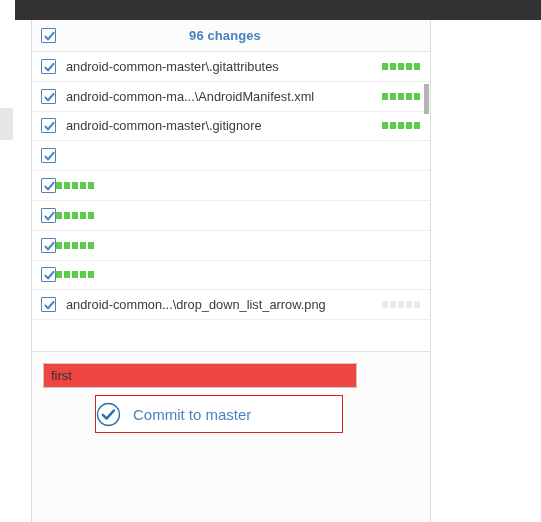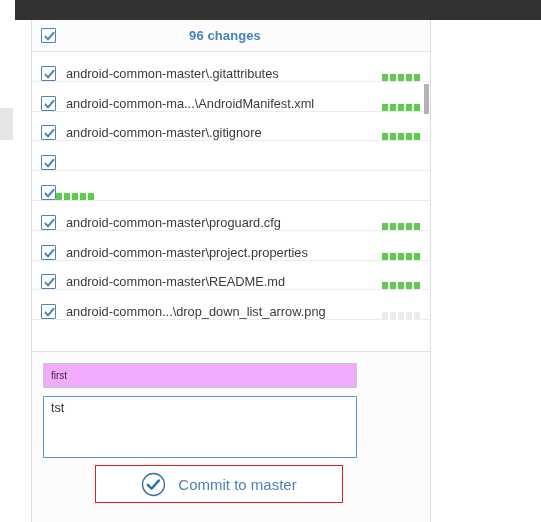--- a/index.html
+++ b/index.html
@@ -59,21 +59,21 @@
 
   
   .file-list {
     position: relative;
     height: 299px;
     overflow: hidden;
     background: #ffffff;
   }
   .file-row {
     height: 29.8px;
-    display: flex; align-items: flex-end;
+    display: flex; align-items: center;
     border-bottom: 1px solid #ededed;
     background: #ffffff;
   }
   .file-name {
     flex: 1;
     margin-left: 10px;
     font-size: 12.8px;
     color: #3b3b3b;
     white-space: nowrap;
     overflow: hidden;
@@ -97,23 +97,23 @@
     position: relative;
     border-top: 1px solid #e1e1e1;
     background: #fcfcfc;
     padding: 11px 11px 0 11px;
     height: 171px;
   }
   .summary-input {
     display: block;
     width: 314px; height: 25px;
     border: 1px solid #c8c8c8;
-    background: #f0abfc;
+    background: #ef4444;
     font-family: "Liberation Sans", sans-serif;
-    font-size: 10px;
+    font-size: 13px;
     color: #333333;
     padding: 8px 7px;
     outline: none;
   }
   .desc-input {
     display: block;
     width: 314px; height: 62px;
     margin-top: 8px;
     border: 1px solid #5596d4;
     background: #ffffff;
@@ -124,21 +124,21 @@
     resize: none;
     outline: none;
   }
   .commit-btn-wrap {
     position: relative;
     margin-top: 7px;
     margin-left: 52px;
     width: 248px; height: 38px;
     border: 1.6px solid #e02020;
     background: #ffffff;
-    display: flex; align-items: center; justify-content: center;
+    display: flex; align-items: center; justify-content: flex-start;
     gap: 12px;
     cursor: pointer;
   }
   .commit-icon { width: 25px; height: 25px; flex: 0 0 25px; }
   .commit-label {
     font-size: 15px;
     color: #4a82bd;
   }
 </style>
 </head>
@@ -228,51 +228,48 @@
               <span class="bar" style="background: rgb(91, 205, 75);"></span>
               <span class="bar" style="background: rgb(91, 205, 75);"></span>
             </div>
           </div>
           <div class="file-row">
             <div class="cbx">
               <svg width="13" height="13" viewBox="0 0 13 13">
                 <path d="M2.5 6.6 L5 9.4 L10.5 2.8" stroke="#4a82bd" stroke-width="2.1" fill="none" stroke-linecap="round" stroke-linejoin="round"></path>
               </svg>
             </div>
-            <div class="file-name">android-common-master\proguard.cfg</div>
-            <div class="bars">
-              <span class="bar" style="background: rgb(91, 205, 75);"></span>
-              <span class="bar" style="background: rgb(91, 205, 75);"></span>
-              <span class="bar" style="background: rgb(91, 205, 75);"></span>
-              <span class="bar" style="background: rgb(91, 205, 75);"></span>
-              <span class="bar" style="background: rgb(91, 205, 75);"></span>
-            </div>
-          </div>
-          <div class="file-row">
-            <div class="cbx">
-              <svg width="13" height="13" viewBox="0 0 13 13">
-                <path d="M2.5 6.6 L5 9.4 L10.5 2.8" stroke="#4a82bd" stroke-width="2.1" fill="none" stroke-linecap="round" stroke-linejoin="round"></path>
-              </svg>
-            </div>
-            <div class="file-name">android-common-master\project.properties</div>
-            <div class="bars">
-              <span class="bar" style="background: rgb(91, 205, 75);"></span>
-              <span class="bar" style="background: rgb(91, 205, 75);"></span>
-              <span class="bar" style="background: rgb(91, 205, 75);"></span>
-              <span class="bar" style="background: rgb(91, 205, 75);"></span>
-              <span class="bar" style="background: rgb(91, 205, 75);"></span>
-            </div>
-          </div>
-          <div class="file-row">
-            <div class="cbx">
-              <svg width="13" height="13" viewBox="0 0 13 13">
-                <path d="M2.5 6.6 L5 9.4 L10.5 2.8" stroke="#4a82bd" stroke-width="2.1" fill="none" stroke-linecap="round" stroke-linejoin="round"></path>
-              </svg>
-            </div>
-            <div class="file-name">android-common-master\README.md</div>
+            <div class="bars">
+              <span class="bar" style="background: rgb(91, 205, 75);"></span>
+              <span class="bar" style="background: rgb(91, 205, 75);"></span>
+              <span class="bar" style="background: rgb(91, 205, 75);"></span>
+              <span class="bar" style="background: rgb(91, 205, 75);"></span>
+              <span class="bar" style="background: rgb(91, 205, 75);"></span>
+            </div>
+          </div>
+          <div class="file-row">
+            <div class="cbx">
+              <svg width="13" height="13" viewBox="0 0 13 13">
+                <path d="M2.5 6.6 L5 9.4 L10.5 2.8" stroke="#4a82bd" stroke-width="2.1" fill="none" stroke-linecap="round" stroke-linejoin="round"></path>
+              </svg>
+            </div>
+            <div class="bars">
+              <span class="bar" style="background: rgb(91, 205, 75);"></span>
+              <span class="bar" style="background: rgb(91, 205, 75);"></span>
+              <span class="bar" style="background: rgb(91, 205, 75);"></span>
+              <span class="bar" style="background: rgb(91, 205, 75);"></span>
+              <span class="bar" style="background: rgb(91, 205, 75);"></span>
+            </div>
+          </div>
+          <div class="file-row">
+            <div class="cbx">
+              <svg width="13" height="13" viewBox="0 0 13 13">
+                <path d="M2.5 6.6 L5 9.4 L10.5 2.8" stroke="#4a82bd" stroke-width="2.1" fill="none" stroke-linecap="round" stroke-linejoin="round"></path>
+              </svg>
+            </div>
             <div class="bars">
               <span class="bar" style="background: rgb(91, 205, 75);"></span>
               <span class="bar" style="background: rgb(91, 205, 75);"></span>
               <span class="bar" style="background: rgb(91, 205, 75);"></span>
               <span class="bar" style="background: rgb(91, 205, 75);"></span>
               <span class="bar" style="background: rgb(91, 205, 75);"></span>
             </div>
           </div>
           <div class="file-row">
             <div class="cbx">
@@ -290,21 +287,20 @@
             </div>
           </div>
         </div>
       <div class="scroll-track">
         <div class="scroll-thumb"></div>
       </div>
     </div>
 
     <div class="commit-form">
       <input class="summary-input" type="text" value="first" style="">
-      <textarea class="desc-input" placeholder="Description" style="">tst</textarea>
 
       <div class="commit-btn-wrap">
         <svg class="commit-icon" viewBox="0 0 25 25">
           <circle cx="12.5" cy="12.5" r="11" fill="none" stroke="#2f6fad" stroke-width="1.3"></circle>
           <path d="M6.8 12.8 L10.6 16.6 L18 8.4" stroke="#2f6fad" stroke-width="2.4" fill="none" stroke-linecap="round" stroke-linejoin="round"></path>
         </svg>
         <span class="commit-label">Commit to master</span>
       </div>
     </div>
 

